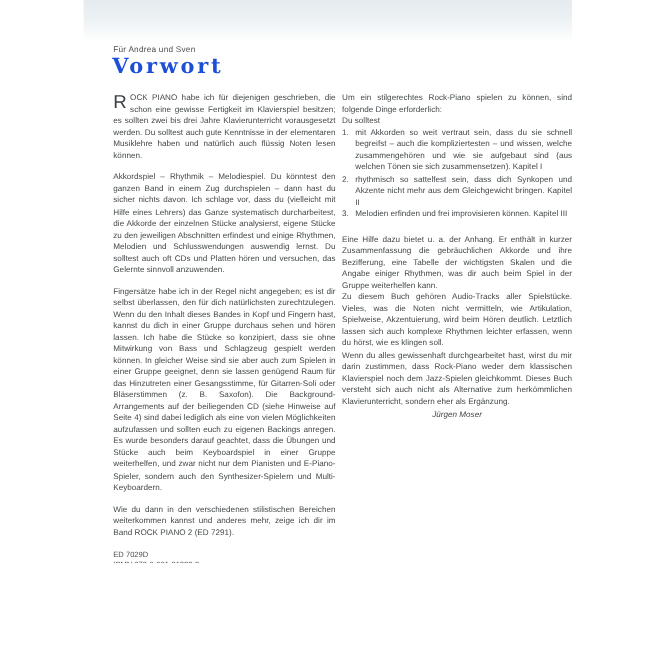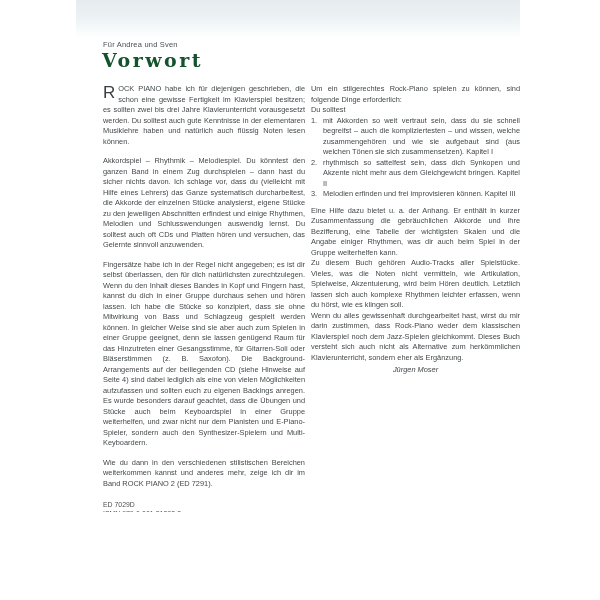--- a/index.html
+++ b/index.html
@@ -3,21 +3,21 @@
 <meta charset="utf-8">
 <style>
   html,body{margin:0;padding:0;background:#ffffff;}
   #stage{position:relative;width:600px;height:512px;background:#ffffff;overflow:hidden;
          font-family:"Liberation Sans",sans-serif;color:#43484a;}
   
   .top-edge{position:absolute;left:76px;top:0;width:444px;height:38px;
             background:linear-gradient(to bottom,#e5ebef 0%,#ecf1f4 45%,#f7fafb 78%,#ffffff 100%);}
   .dedication{position:absolute;left:103px;top:40px;font-size:7.5px;color:#4a4f52;letter-spacing:.2px;}
   .title{position:absolute;left:102px;top:49px;font-family:"DejaVu Serif","Liberation Serif",serif;
-         font-weight:900;font-size:19px;letter-spacing:2.5px;color:#14532d;}
+         font-weight:900;font-size:19px;letter-spacing:2.5px;color:#1d4ed8;}
   .col{position:absolute;top:84px;font-size:7.4px;line-height:10.5px;text-align:justify;color:#43484a;}
   .col-left{left:103px;width:202px;}
   .col-right{left:311px;width:209px;}
   .para{margin:0 0 9px 0;}
   .tight{margin:0;}
   .dropcap{float:left;font-size:17px;line-height:15.5px;padding:1px 3px 0 0;color:#3a3f41;}
   .list-item{position:relative;padding-left:12px;margin:0;}
   .list-num{position:absolute;left:0;top:0;}
   .imprint{font-size:6.9px;line-height:8.6px;text-align:left;color:#4a4f52;}
   .imprint-1{margin-top:12px;}
@@ -69,21 +69,21 @@
     </div>
     <div class="list-item">
       <span class="list-num">2.</span>
       <span>rhythmisch so sattelfest sein, dass dich Synkopen und Akzente nicht mehr aus dem Gleichgewicht bringen. Kapitel II</span>
     </div>
     <div class="list-item">
       <span class="list-num">3.</span>
       <span>Melodien erfinden und frei improvisieren können. Kapitel III</span>
     </div>
 
-    <p class="tight" style="margin-top:6px">Eine Hilfe dazu bietet u. a. der Anhang. Er enthält in kurzer Zusammenfassung die gebräuchlichen Akkorde und ihre Bezifferung, eine Tabelle der wichtigsten Skalen und die Angabe einiger Rhythmen, was dir auch beim Spiel in der Gruppe weiterhelfen kann.</p>
+    <p class="tight" style="margin-top:13px">Eine Hilfe dazu bietet u. a. der Anhang. Er enthält in kurzer Zusammenfassung die gebräuchlichen Akkorde und ihre Bezifferung, eine Tabelle der wichtigsten Skalen und die Angabe einiger Rhythmen, was dir auch beim Spiel in der Gruppe weiterhelfen kann.</p>
     <p class="tight">Zu diesem Buch gehören Audio-Tracks aller Spielstücke. Vieles, was die Noten nicht vermitteln, wie Artikulation, Spielweise, Akzentuierung, wird beim Hören deutlich. Letztlich lassen sich auch komplexe Rhythmen leichter erfassen, wenn du hörst, wie es klingen soll.</p>
     <p class="tight">Wenn du alles gewissenhaft durchgearbeitet hast, wirst du mir darin zustimmen, dass Rock-Piano weder dem klassischen Klavierspiel noch dem Jazz-Spielen gleichkommt. Dieses Buch versteht sich auch nicht als Alternative zum herkömmlichen Klavierunterricht, sondern eher als Ergänzung.</p>
     <div class="signature">Jürgen Moser</div>
   </div>
 
   <div class="pagenum">3</div>
 
 </div>
 
 </body></html>

